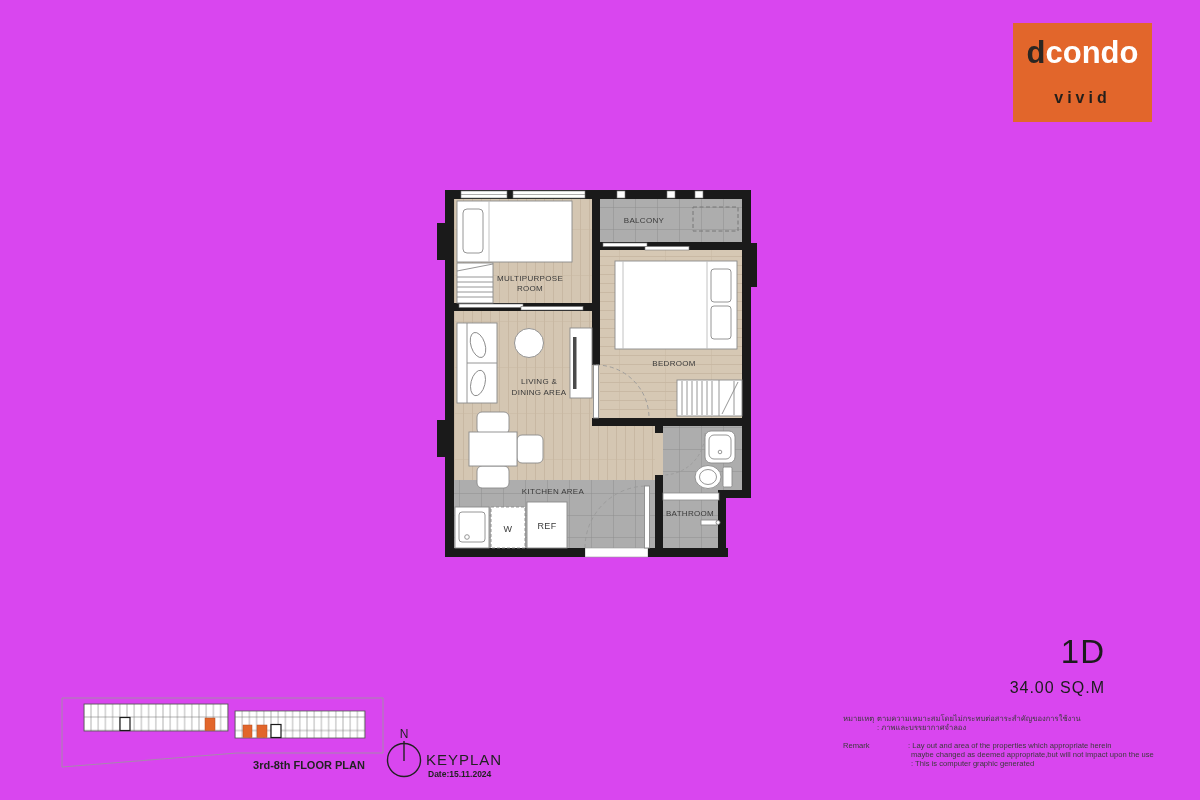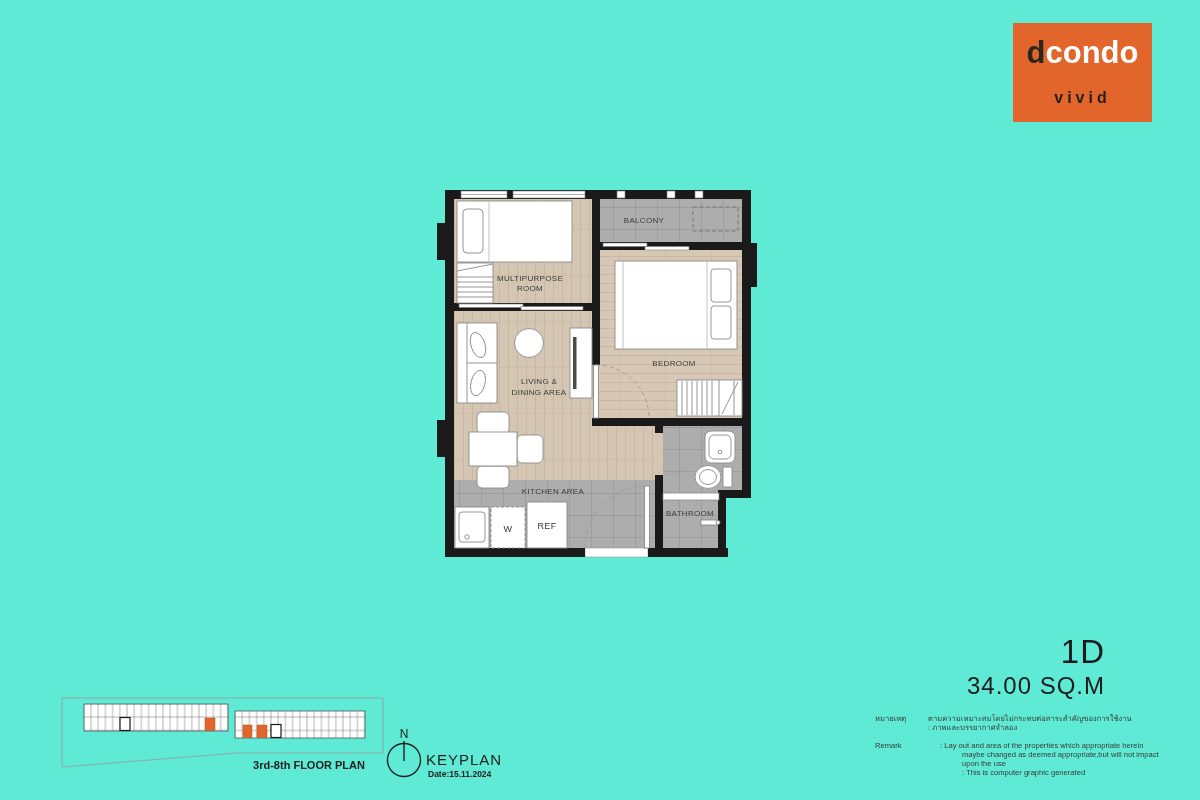--- a/index.html
+++ b/index.html
@@ -1,34 +1,34 @@
 <!DOCTYPE html>
 <html><head>
 <meta charset="utf-8">
 <style>
   html,body{margin:0;padding:0;background:#fff;}
-  #canvas{position:relative;width:1200px;height:800px;background:#5eead4;overflow:hidden;
+  #canvas{position:relative;width:1200px;height:800px;background:#d946ef;overflow:hidden;
           font-family:"Liberation Sans",sans-serif;}
   
   .logo{position:absolute;left:1013px;top:23px;width:139px;height:99px;background:#E2662B;
         display:flex;flex-direction:column;align-items:center;justify-content:center;}
   .logo .brand{font-size:31px;font-weight:bold;line-height:30px;letter-spacing:0;}
   .logo .brand .d{color:#2b2622;}
   .logo .brand .rest{color:#ffffff;}
   .logo .sub{font-size:16px;font-weight:bold;color:#241f1b;letter-spacing:4px;margin-top:21px;}
   
   .unitinfo{position:absolute;left:905px;top:633px;width:200px;text-align:right;color:#1c1c1c;}
   .unitinfo .uname{font-size:33px;letter-spacing:1px;}
-  .unitinfo .uarea{font-size:24px;margin-top:1px;letter-spacing:1px;}
+  .unitinfo .uarea{font-size:16px;margin-top:8px;letter-spacing:1px;}
   
   .remarks{position:absolute;left:843px;top:714px;width:330px;color:#3a3a3a;}
   .rem-row{display:flex;font-size:7.6px;line-height:9px;}
-  .rem-row .lbl{width:31px;flex:none;margin-left:32px;}
+  .rem-row .lbl{width:31px;flex:none;}
   .rem-row .lines{flex:1;}
-  .rem-row .lines .cont{margin-left:22px;}
+  .rem-row .lines .cont{margin-left:3px;}
   .rem-en{margin-top:9px;gap:34px;}
   
   .kp{position:absolute;left:55px;top:690px;}
   .fp{position:absolute;left:437px;top:185px;}
   svg text{font-family:"Liberation Sans",sans-serif;}
 </style>
 </head>
 <body>
 
 <div id="canvas">

